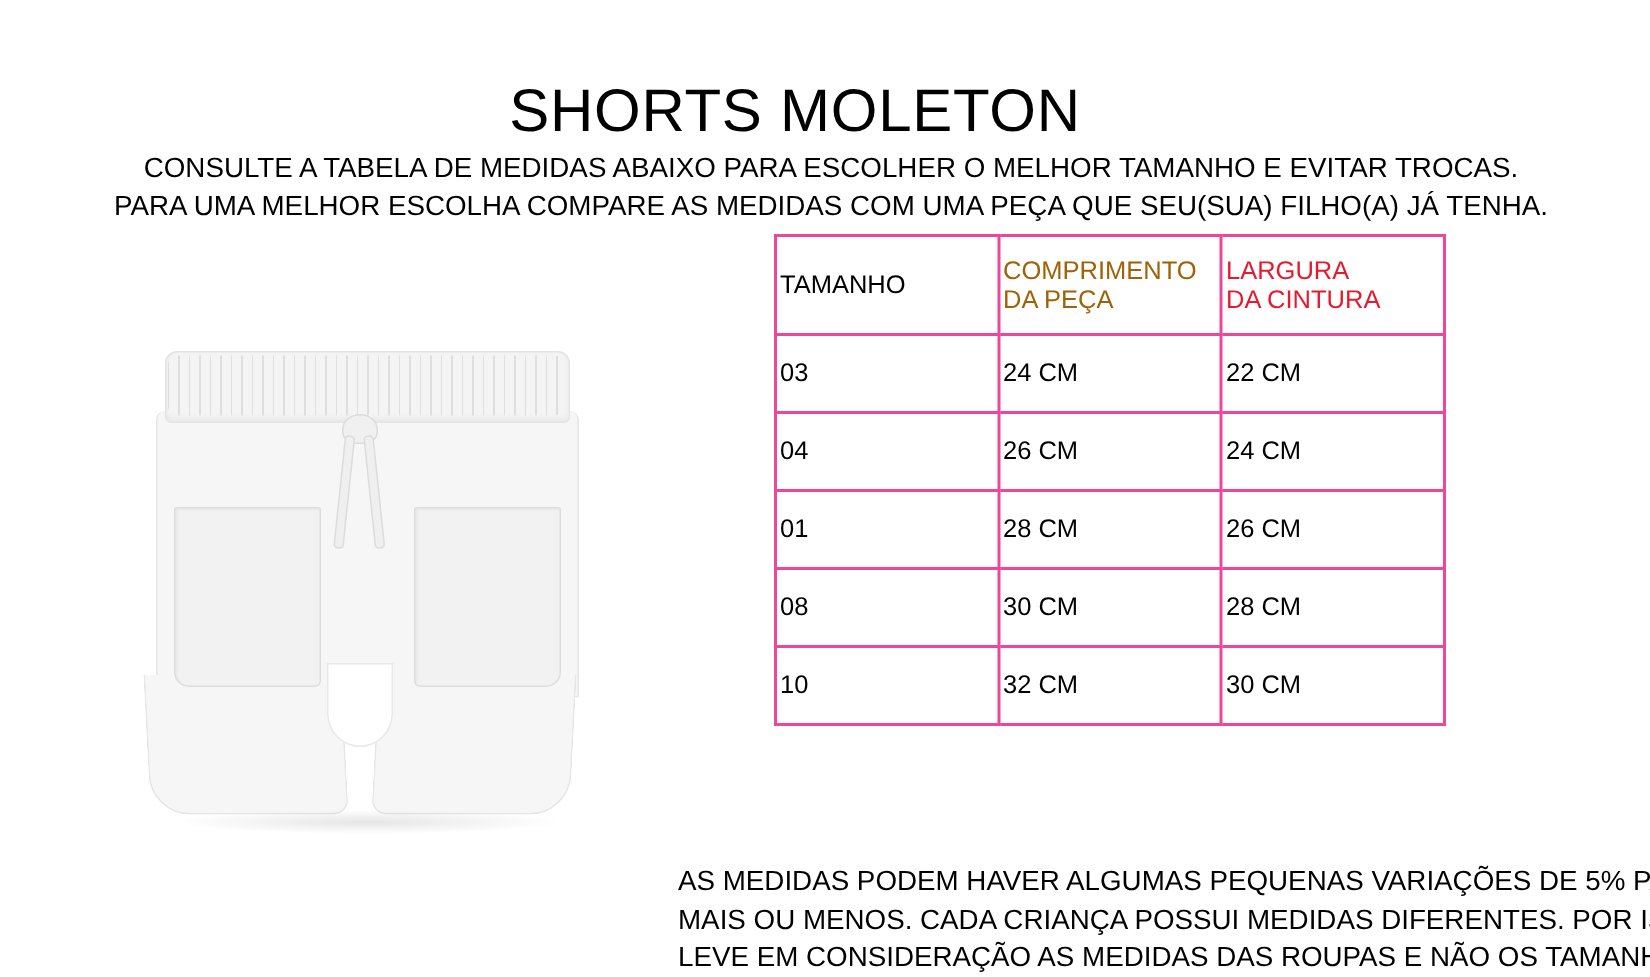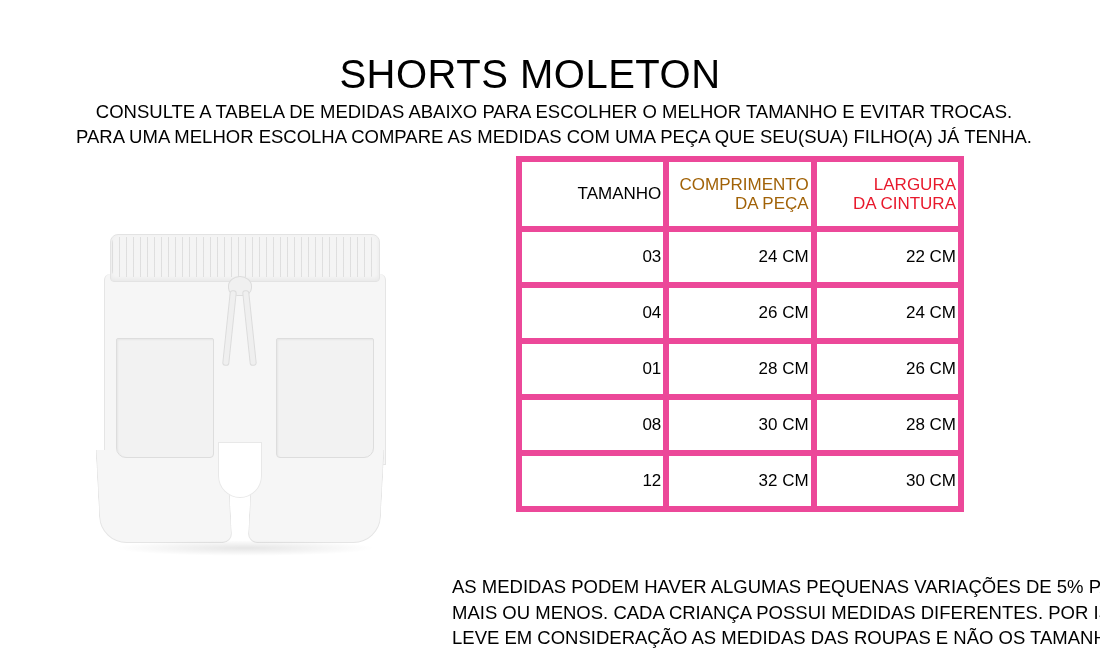--- a/index.html
+++ b/index.html
@@ -176,22 +176,22 @@
     top: 156px;
     width: 448px;
   }
   table.size-table {
     border-collapse: collapse;
     width: 448px;
     table-layout: fixed;
   }
   table.size-table th,
   table.size-table td {
-    border: 6px solid #ec4899;
-    text-align: right;
+    border: 2px solid #ec4899;
+    text-align: left;
     font-size: 17px;
     height: 50px;
     padding: 0 2px;
     font-weight: 400;
   }
   table.size-table thead th {
     height: 64px;
     line-height: 1.12;
   }
   .th-tamanho { font-weight: 700; font-size: 17px; color: #000; }
@@ -272,21 +272,21 @@
           <td class="col-size">01</td>
           <td>28 CM</td>
           <td>26 CM</td>
         </tr>
         <tr>
           <td class="col-size">08</td>
           <td>30 CM</td>
           <td>28 CM</td>
         </tr>
         <tr>
-          <td class="col-size">12</td>
+          <td class="col-size">10</td>
           <td>32 CM</td>
           <td>30 CM</td>
         </tr>
       </tbody>
     </table>
   </div>
 
   <div class="footnote">
     <div>AS MEDIDAS PODEM HAVER ALGUMAS PEQUENAS VARIAÇÕES DE 5% PARA</div>
     <div>MAIS OU MENOS. CADA CRIANÇA POSSUI MEDIDAS DIFERENTES. POR ISSO,</div>

